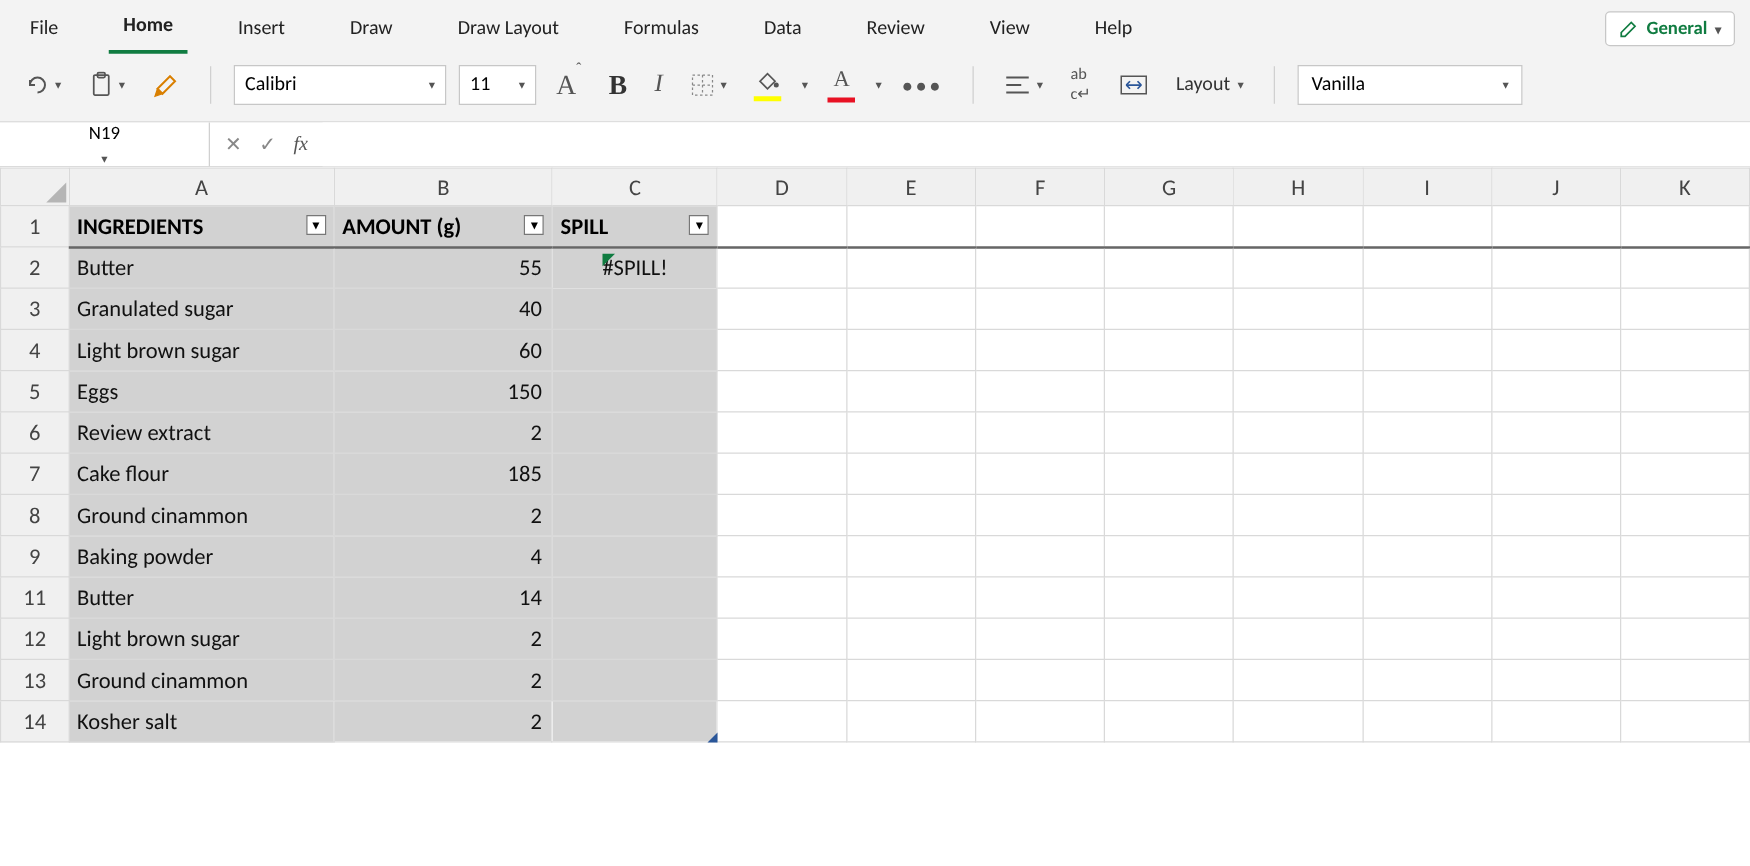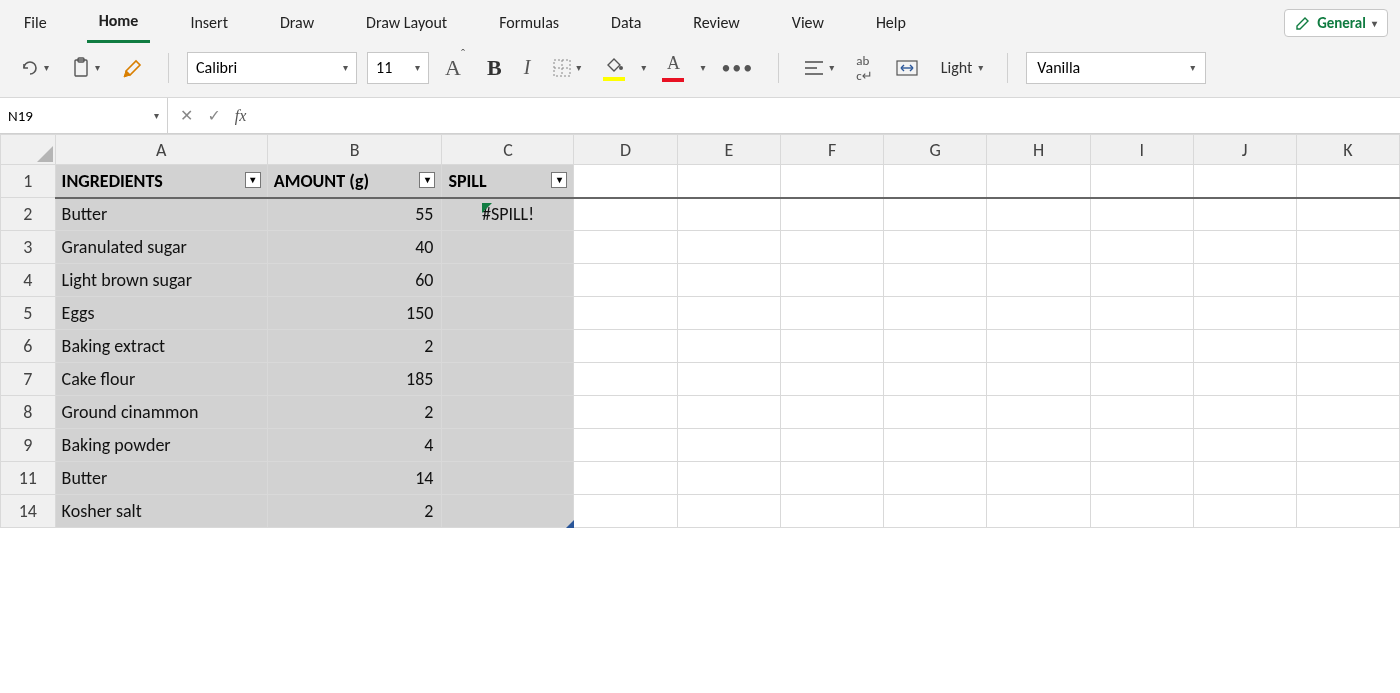--- a/index.html
+++ b/index.html
@@ -23,21 +23,21 @@
   .italic-I { font-style:italic; font-size:20px; font-family:"Times New Roman", serif; color:#555; }
   .fill-color, .font-color { display:inline-flex; flex-direction:column; align-items:center; }
   .fill-underline { width:22px; height:4px; background:#ffff00; }
   .font-underline { width:22px; height:4px; background:#e81123; }
   .more-dots { font-size:18px; letter-spacing:2px; color:#555; }
   .merge-btn { display:flex; align-items:center; gap:6px; font-size:16px; color:#333; }
   .num-format { border:1px solid #c7c7c7; background:#fff; width:180px; height:32px; display:flex; align-items:center; padding:0 10px; font-size:16px; justify-content:space-between; }
   
   
   .formula-bar { display:flex; align-items:center; height:36px; border-bottom:1px solid #d0d0d0; background:#fff; }
-  .name-box { width:168px; height:100%; border-right:1px solid #d0d0d0; display:flex; align-items:center; padding:0 8px; font-size:15px; justify-content:space-between; }
+  .name-box { width:168px; height:100%; border-right:1px solid #d0d0d0; display:flex; align-items:center; padding:0 8px; font-size:15px; justify-content:space-between;flex-direction:column; }
   .fb-btns { display:flex; align-items:center; gap:14px; padding:0 12px; color:#888; }
   .fb-fx { font-style:italic; font-family:"Times New Roman",serif; font-size:16px; color:#555; }
   .fb-input { flex:1; height:100%; border:none; outline:none; padding:0 10px; font-size:15px; }
   
   
   .grid-wrap { background:#fff; position:relative; overflow:hidden; height:calc(693px - 42px - 56px - 36px); }
   table.grid { border-collapse:collapse; table-layout:fixed; }
   .grid th, .grid td { border:1px solid #d9d9d9; height:33px; font-size:18px; padding:0 6px; text-align:left; }
   .grid thead th { background:#f0f0f0; text-align:center; font-weight:400; color:#444; height:30px; position:relative; }
   .grid tbody th.rowhdr { background:#f0f0f0; text-align:center; font-weight:400; color:#444; width:56px; }
@@ -153,21 +153,21 @@
     <span style="font-size:13px; color:#555">ab<br>c↵</span>
   </div>
   <div class="tb-btn">
     <svg width="24" height="20" viewBox="0 0 24 20">
         <rect x="2" y="3" width="20" height="14" fill="none" stroke="#555" stroke-width="1.2"></rect>
         <line x1="6" y1="10" x2="18" y2="10" stroke="#2a5699" stroke-width="1.4"></line>
         <path d="M6 10 L9 7 M6 10 L9 13 M18 10 L15 7 M18 10 L15 13" stroke="#2a5699" stroke-width="1.4" fill="none"></path>
       </svg>
   </div>
   <div class="tb-btn merge-btn">
-    <span>Light</span>
+    <span>Layout</span>
     <span class="chev">▾</span>
   </div>
   <div class="tb-sep"></div>
   <div class="num-format">
     <span>Vanilla</span>
     <span class="chev">▾</span>
   </div>
 </div>
 
 <div class="formula-bar">
@@ -281,21 +281,21 @@
           <td style="background:#fff"></td>
           <td style="background:#fff"></td>
           <td style="background:#fff"></td>
           <td style="background:#fff"></td>
           <td style="background:#fff"></td>
           <td style="background:#fff"></td>
           <td style="background:#fff"></td>
         </tr>
     <tr class="data-area">
           <th class="rowhdr">6</th>
-          <td>Baking extract</td>
+          <td>Review extract</td>
           <td class="numcol">2</td>
           <td></td>
           <td style="background:#fff"></td>
           <td style="background:#fff"></td>
           <td style="background:#fff"></td>
           <td style="background:#fff"></td>
           <td style="background:#fff"></td>
           <td style="background:#fff"></td>
           <td style="background:#fff"></td>
           <td style="background:#fff"></td>
@@ -339,20 +339,48 @@
           <td style="background:#fff"></td>
           <td style="background:#fff"></td>
           <td style="background:#fff"></td>
           <td style="background:#fff"></td>
           <td style="background:#fff"></td>
         </tr>
     <tr class="data-area">
           <th class="rowhdr">11</th>
           <td>Butter</td>
           <td class="numcol">14</td>
+          <td></td>
+          <td style="background:#fff"></td>
+          <td style="background:#fff"></td>
+          <td style="background:#fff"></td>
+          <td style="background:#fff"></td>
+          <td style="background:#fff"></td>
+          <td style="background:#fff"></td>
+          <td style="background:#fff"></td>
+          <td style="background:#fff"></td>
+        </tr>
+    <tr class="data-area">
+          <th class="rowhdr">12</th>
+          <td>Light brown sugar</td>
+          <td class="numcol">2</td>
+          <td></td>
+          <td style="background:#fff"></td>
+          <td style="background:#fff"></td>
+          <td style="background:#fff"></td>
+          <td style="background:#fff"></td>
+          <td style="background:#fff"></td>
+          <td style="background:#fff"></td>
+          <td style="background:#fff"></td>
+          <td style="background:#fff"></td>
+        </tr>
+    <tr class="data-area">
+          <th class="rowhdr">13</th>
+          <td>Ground cinammon</td>
+          <td class="numcol">2</td>
           <td></td>
           <td style="background:#fff"></td>
           <td style="background:#fff"></td>
           <td style="background:#fff"></td>
           <td style="background:#fff"></td>
           <td style="background:#fff"></td>
           <td style="background:#fff"></td>
           <td style="background:#fff"></td>
           <td style="background:#fff"></td>
         </tr>

